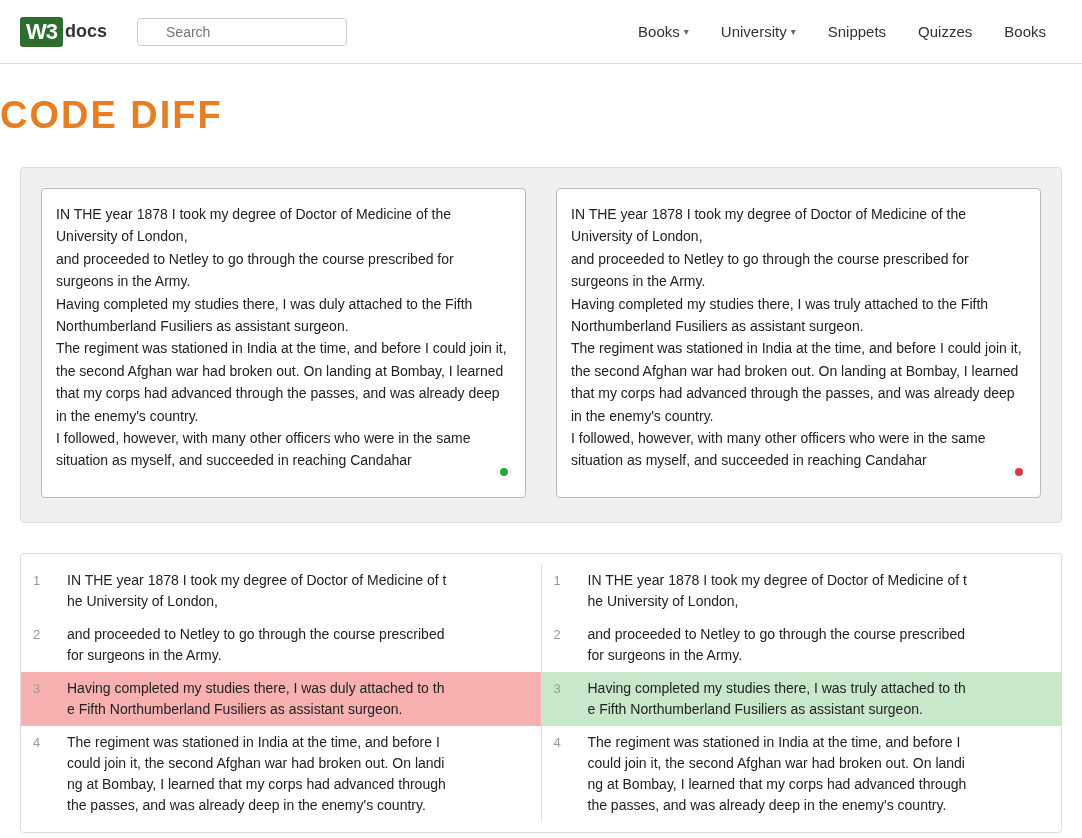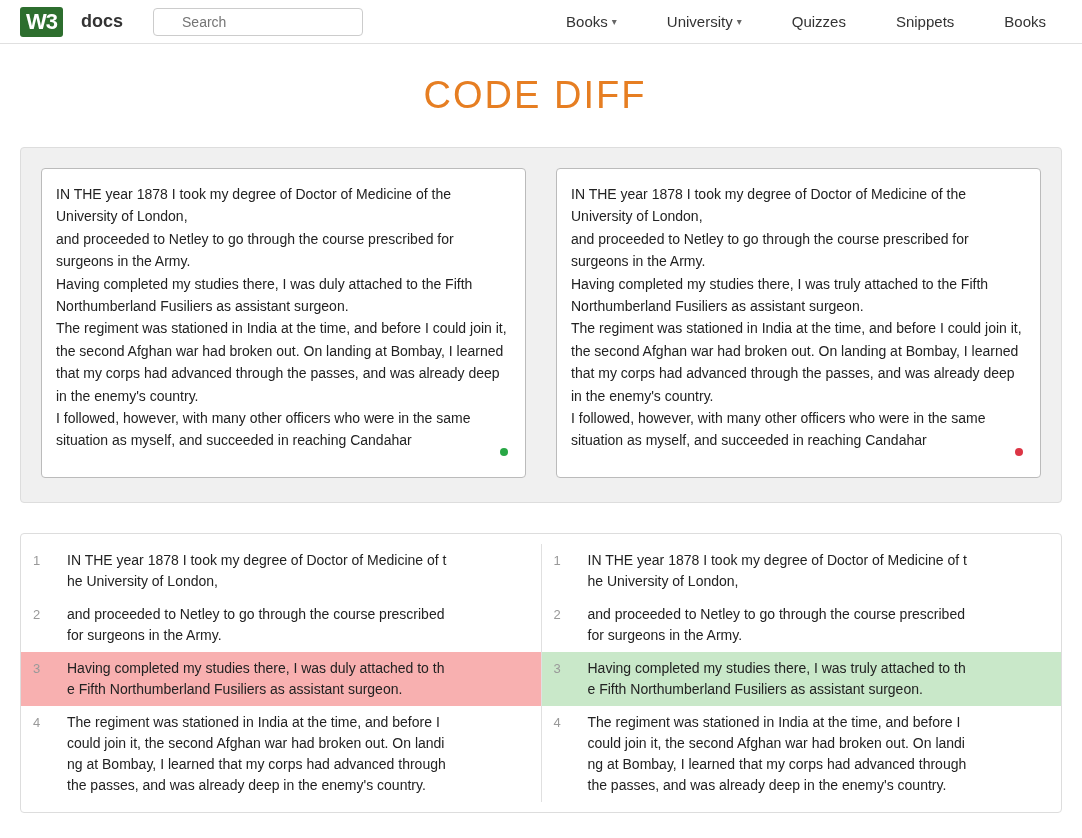--- a/index.html
+++ b/index.html
@@ -8,21 +8,21 @@
       background: #fff;
       min-height: 838px;
       width: 1082px;
     }
 
     
     nav {
       display: flex;
       align-items: center;
       padding: 0 20px;
-      height: 44px;
+      height: 64px;
       background: #fff;
       border-bottom: 1px solid #e0e0e0;
     }
     .logo {
       display: flex;
       align-items: center;
       margin-right: 30px;
     }
     .logo-w3 {
       background: #2d6e2e;
@@ -30,60 +30,59 @@
       font-weight: bold;
       font-size: 22px;
       padding: 2px 6px;
       border-radius: 3px;
       letter-spacing: -1px;
     }
     .logo-docs {
       font-size: 18px;
       font-weight: bold;
       color: #333;
-      margin-left: 18px;
+      margin-left: 2px;
     }
     .search-box {
       border: 1px solid #ccc;
       border-radius: 4px;
       padding: 5px 28px;
       width: 210px;
       font-size: 14px;
       color: #888;
       outline: none;
       background: #fff;
     }
     .nav-links {
       display: flex;
       align-items: center;
       margin-left: auto;
-      gap: 18px;
+      gap: 0;
     }
     .nav-link {
       padding: 14px 16px;
       font-size: 15px;
       color: #333;
       cursor: pointer;
       display: flex;
       align-items: center;
       gap: 4px;
       text-decoration: none;
       white-space: nowrap;
     }
     .dropdown-arrow {
       font-size: 10px;
       color: #666;
     }
 
     
     .page-title {
-      text-align: center;
       padding: 30px 12px 20px 0;
       font-size: 38px;
-      font-weight: normal;
+      font-weight: bold;
       color: #e67e22;
       letter-spacing: 2px;
     }
 
     
     .main-container {
       padding: 10px 20px 30px 20px;
     }
 
     
@@ -184,24 +183,24 @@
   <div class="nav-links">
     <a class="nav-link">
       <span>Books</span>
       <span class="dropdown-arrow">▾</span>
     </a>
     <a class="nav-link">
       <span>University</span>
       <span class="dropdown-arrow">▾</span>
     </a>
     <a class="nav-link">
+      <span>Snippets</span>
+    </a>
+    <a class="nav-link">
       <span>Quizzes</span>
-    </a>
-    <a class="nav-link">
-      <span>Snippets</span>
     </a>
     <a class="nav-link">
       <span>Books</span>
     </a>
   </div>
 </nav>
 
 <h1 class="page-title">CODE DIFF</h1>
 
 <div class="main-container">

